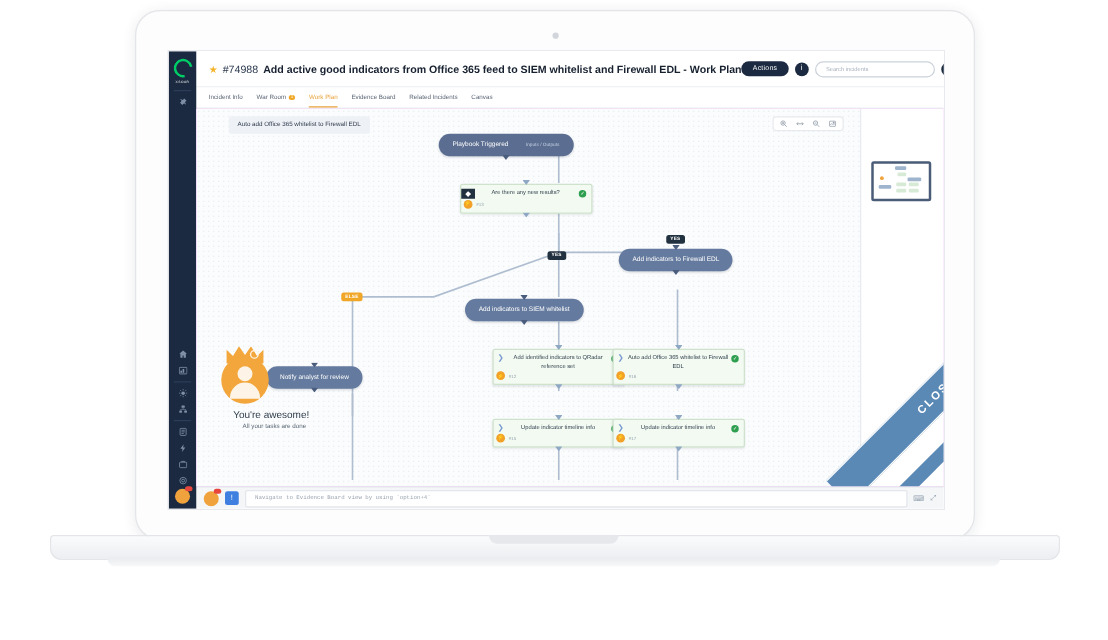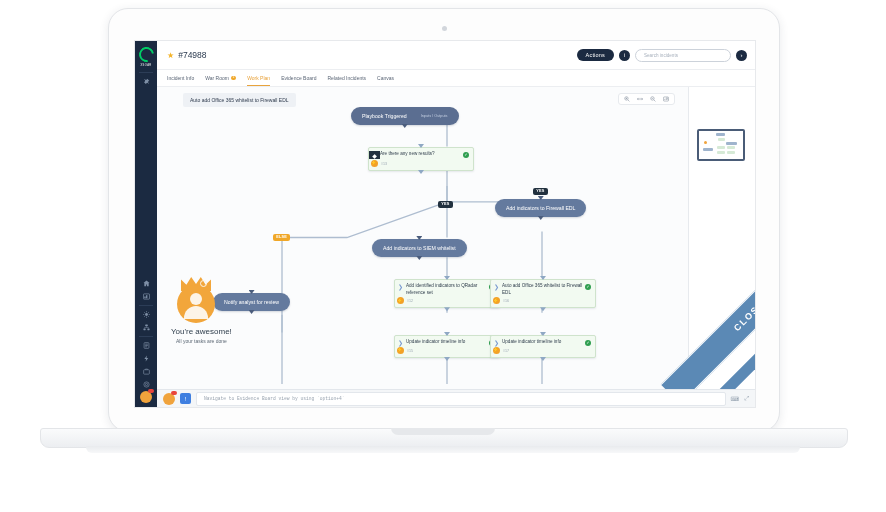--- a/index.html
+++ b/index.html
@@ -114,21 +114,21 @@
   .tab.active{color:#e8a33d;}
   .tab.active::after{
     content:"";position:absolute;left:0;right:0;bottom:0;height:1.5px;background:#e8a33d;
   }
   .badge-num{
     background:#f0a728;color:#fff;font-size:3.6px;border-radius:2px;padding:.5px 1.6px;
     line-height:1;
   }
 
   
-  .canvas-wrap{flex:1;position:relative;overflow:hidden;background:#f0abfc;}
+  .canvas-wrap{flex:1;position:relative;overflow:hidden;background:#f0abfc;text-align:center;}
   .canvas{
     position:absolute;inset:0;
     background-color:#fbfcfd;
     background-image:radial-gradient(#dfe4ea .5px, transparent .5px);
     background-size:4px 4px;
   }
   .canvas-right-pane{
     position:absolute;right:0;top:0;bottom:0;width:66px;background:#fff;
     border-left:1px solid #e7eaee;
   }
@@ -364,20 +364,21 @@
               </svg>
           </div>
           <div class="sb-avatar"></div>
         </div>
 
         <div class="main">
 
           <div class="topbar">
             <span class="star">★</span>
             <span class="inc-id">#74988</span>
+            <span class="inc-title">Add active good indicators from Office 365 feed to SIEM whitelist and Firewall EDL - Work Plan</span>
             <div class="tb-right">
               <div class="btn-actions">Actions</div>
               <div class="circ-btn">i</div>
               <div class="search-box">
                 <input placeholder="Search incidents" style="">
               </div>
               <div class="circ-btn">›</div>
             </div>
           </div>
 

